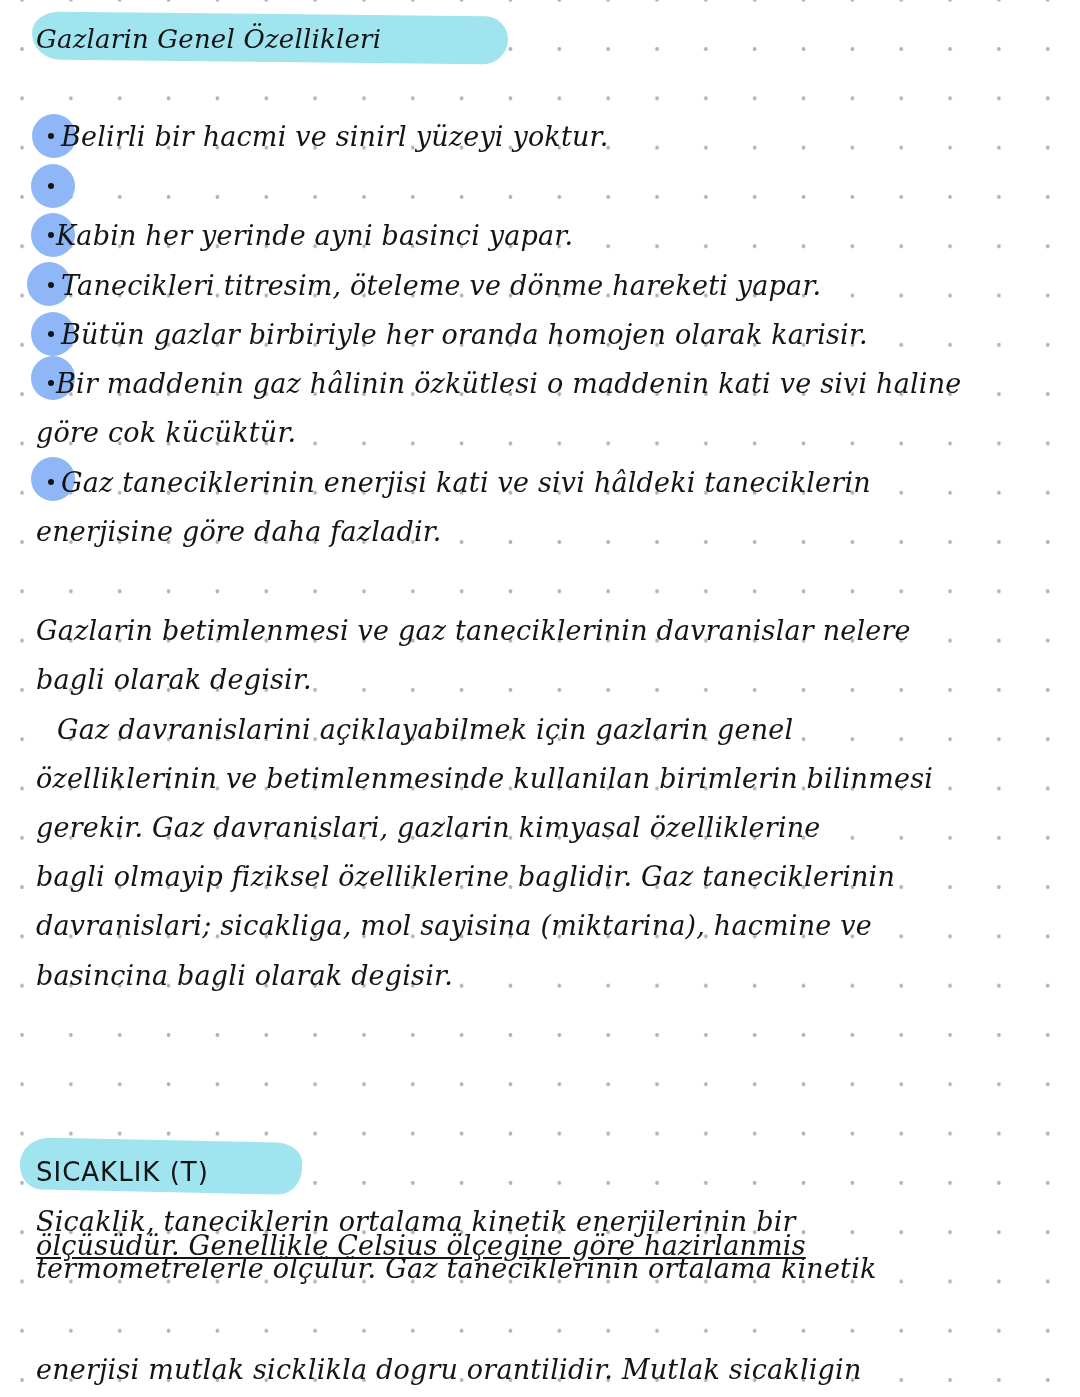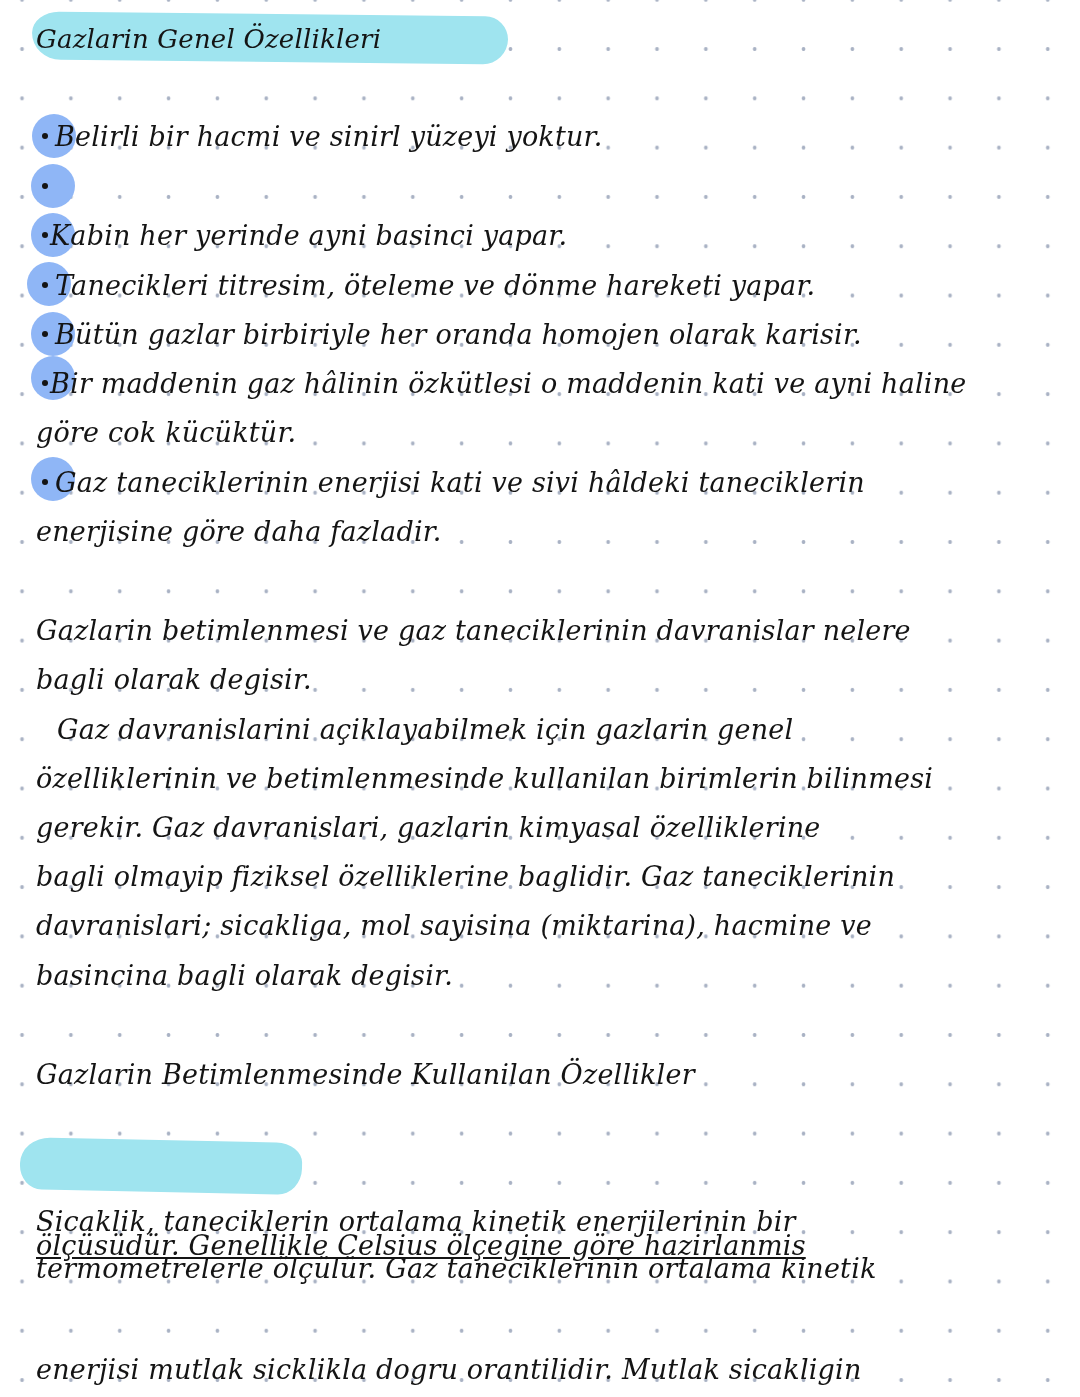--- a/index.html
+++ b/index.html
@@ -20,21 +20,21 @@
     position: absolute;
     left: 36px;
     height: 49px;
     line-height: 49px;
     font-size: 27px;
     font-style: italic;
     white-space: nowrap;
     letter-spacing: 0.2px;
     z-index: 2;
   }
-  .line.bulleted { left: 42px; }
+  .line.bulleted { left: 48px; }
   .bullet-dot {
     display: inline-block;
     width: 6px; height: 6px;
     border-radius: 50%;
     background: #141414;
     vertical-align: middle;
     margin-right: 7px;
     position: relative;
     top: -3px;
   }
@@ -68,40 +68,40 @@
   <div class="bullet-circle" style="left:31px; top:312px; background:#8fb6f6;"></div>
   <div class="bullet-circle" style="left:31px; top:356px; background:#8fb6f6;"></div>
   <div class="bullet-circle" style="left:31px; top:457px; background:#8fb6f6;"></div>
 
   <div>
     <div class="line bulleted" style="top:112px;"><span class="bullet-dot"></span><span>Belirli bir hacmi ve sinirl yüzeyi yoktur.</span></div>
     <div class="line bulleted" style="top:162px;"><span class="bullet-dot"></span></div>
     <div class="line bulleted" style="top:211px;text-align:center;"><span class="bullet-dot tight"></span><span>Kabin her yerinde ayni basinci yapar.</span></div>
     <div class="line bulleted" style="top:261px;"><span class="bullet-dot"></span><span>Tanecikleri titresim, öteleme ve dönme hareketi yapar.</span></div>
     <div class="line bulleted" style="top:310px;"><span class="bullet-dot"></span><span>Bütün gazlar birbiriyle her oranda homojen olarak karisir.</span></div>
-    <div class="line bulleted" style="top:359px;"><span class="bullet-dot tight"></span><span>Bir maddenin gaz hâlinin özkütlesi o maddenin kati ve ayni haline</span></div>
+    <div class="line bulleted" style="top:359px;"><span class="bullet-dot tight"></span><span>Bir maddenin gaz hâlinin özkütlesi o maddenin kati ve sivi haline</span></div>
     <div class="line" style="top:408px;">göre cok kücüktür.</div>
     <div class="line bulleted" style="top:458px;"><span class="bullet-dot"></span><span>Gaz taneciklerinin enerjisi kati ve sivi hâldeki taneciklerin</span></div>
     <div class="line" style="top:507px;">enerjisine göre daha fazladir.</div>
   </div>
 
   <div>
     <div class="line" style="top:606px;">Gazlarin betimlenmesi ve gaz taneciklerinin davranislar nelere</div>
     <div class="line" style="top:655px;">bagli olarak degisir.</div>
     <div class="line" style="top:705px;margin-left:21px;">Gaz davranislarini açiklayabilmek için gazlarin genel</div>
     <div class="line" style="top:754px;">özelliklerinin ve betimlenmesinde kullanilan birimlerin bilinmesi</div>
     <div class="line" style="top:803px;">gerekir. Gaz davranislari, gazlarin kimyasal özelliklerine</div>
     <div class="line" style="top:852px;">bagli olmayip fiziksel özelliklerine baglidir. Gaz taneciklerinin</div>
     <div class="line" style="top:901px;">davranislari; sicakliga, mol sayisina (miktarina), hacmine ve</div>
     <div class="line" style="top:951px;">basincina bagli olarak degisir.</div>
   </div>
 
-  <div class="line heading" style="top:1050px;">Gazlarin Betimlenmesinde Kullanilan Özellikler</div>
 
   <div class="highlight" style="left:20px; top:1140px; width:282px; height:52px; background:#9fe4ef; border-radius:30px 26px 24px 22px / 26px 20px 26px 24px; transform:rotate(1.2deg);"></div>
+  <div class="line caps" style="top:1148px;">SICAKLIK (T)</div>
 
   <div>
     <div class="line" style="top:1197px;">Sicaklik, taneciklerin ortalama kinetik enerjilerinin bir</div>
     <div class="line" style="top:1221px;text-decoration:underline;">ölçüsüdür. Genellikle Celsius ölçegine göre hazirlanmis</div>
     <div class="line" style="top:1244px;">termometrelerle ölçülür. Gaz taneciklerinin ortalama kinetik</div>
     <div class="line" style="top:1345px;">enerjisi mutlak sicklikla dogru orantilidir. Mutlak sicakligin</div>
   </div>
 
 </div>
 

